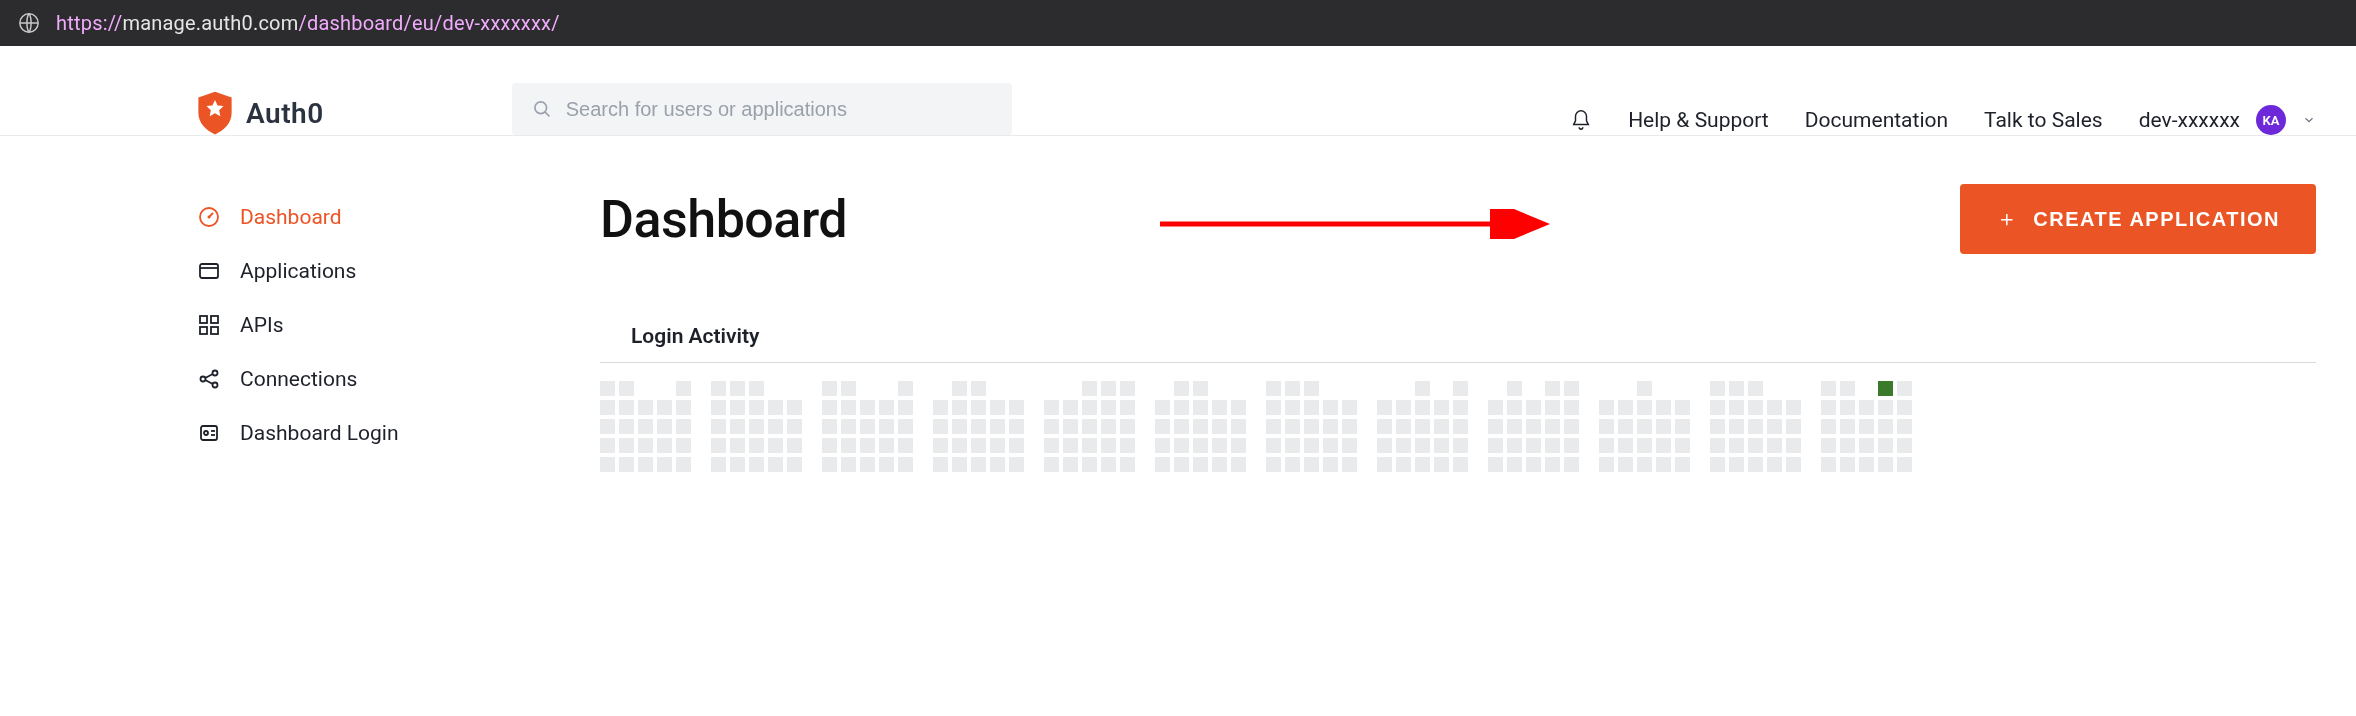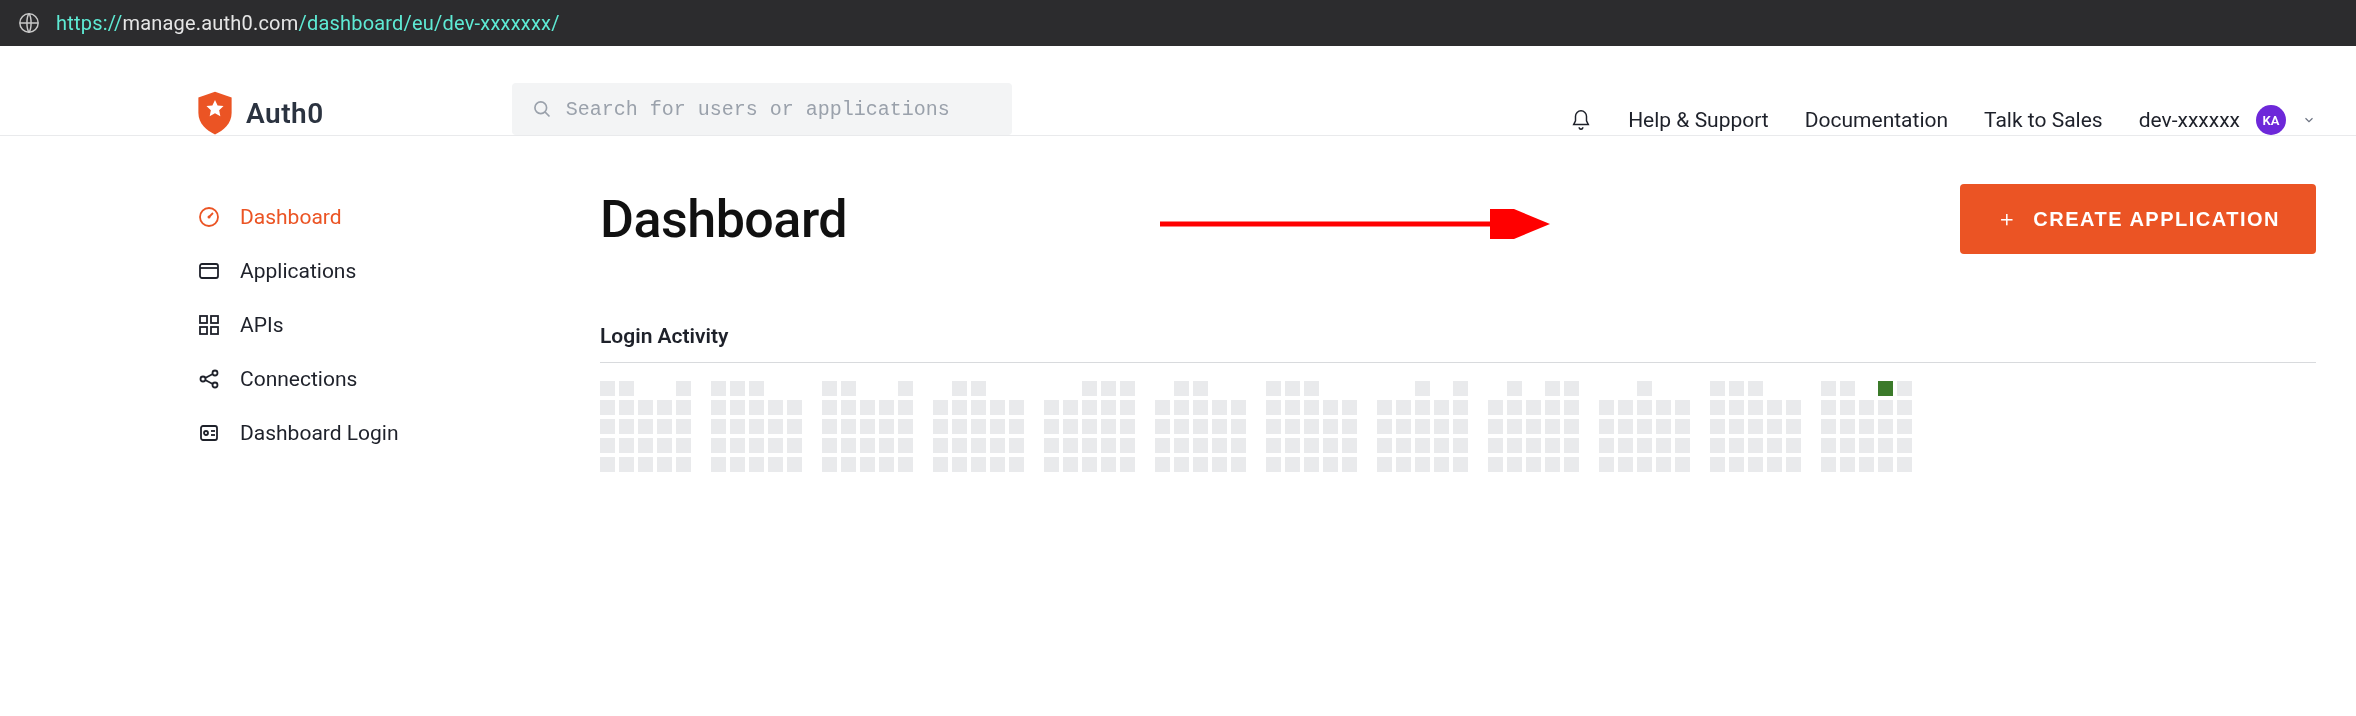--- a/index.html
+++ b/index.html
@@ -15,21 +15,21 @@
     background: #2c2c2e;
     height: 46px;
     display: flex;
     align-items: center;
     padding: 0 18px;
     color: #a0a0a0;
     font-size: 20px;
   }
   .addr-bar .globe { margin-right: 16px; display: flex; }
   .addr-bar .url { letter-spacing: .2px; }
-  .addr-bar .url .dim { color: #5eead4; }
+  .addr-bar .url .dim { color: #f0abfc; }
   .addr-bar .url .bright { color: #e6e6e6; }
 
   
   .top-header {
     display: flex;
     align-items: flex-end;
     height: 90px;
     padding: 0 40px 0 196px;
     border-bottom: 1px solid #e9eaec;
   }
@@ -43,21 +43,21 @@
     border-radius: 4px;
     height: 52px;
     display: flex;
     align-items: center;
     padding: 0 20px;
     width: 500px;
   }
   .search-wrap .mag { color: #9aa1ab; margin-right: 14px; display:flex; }
   .search-wrap input {
     border: none; background: transparent; outline: none;
-    font-size: 20px; color: #333; width: 100%; font-family: Liberation Mono, monospace;
+    font-size: 20px; color: #333; width: 100%;
   }
   .search-wrap input::placeholder { color: #9aa1ab; }
 
   .header-right {
     margin-left: auto;
     display: flex;
     align-items: center;
     gap: 36px;
     font-size: 21px;
     color: #1e212a;
@@ -118,20 +118,21 @@
   
   .annotation-arrow {
     position:absolute;
     left: 760px; top: 73px;
     pointer-events:none;
   }
 
   .section-title {
     font-size: 21px; font-weight:600; color:#1e212a;
     margin-bottom: 14px;
+    margin-left: 31px;
   }
   .section-rule { border:none; border-top:1px solid #d8dadd; margin-bottom:18px; }
 
   .activity-grid {
     display:flex; gap:20px;
   }
   .week-col { display:grid; grid-template-columns: repeat(5, 15px); grid-auto-rows:15px; gap:4px; }
   .cell { width:15px; height:15px; background:#e9eaec; }
   .cell.filled { background:#3b7a2a; }
   .cell.blank { background:transparent; }

